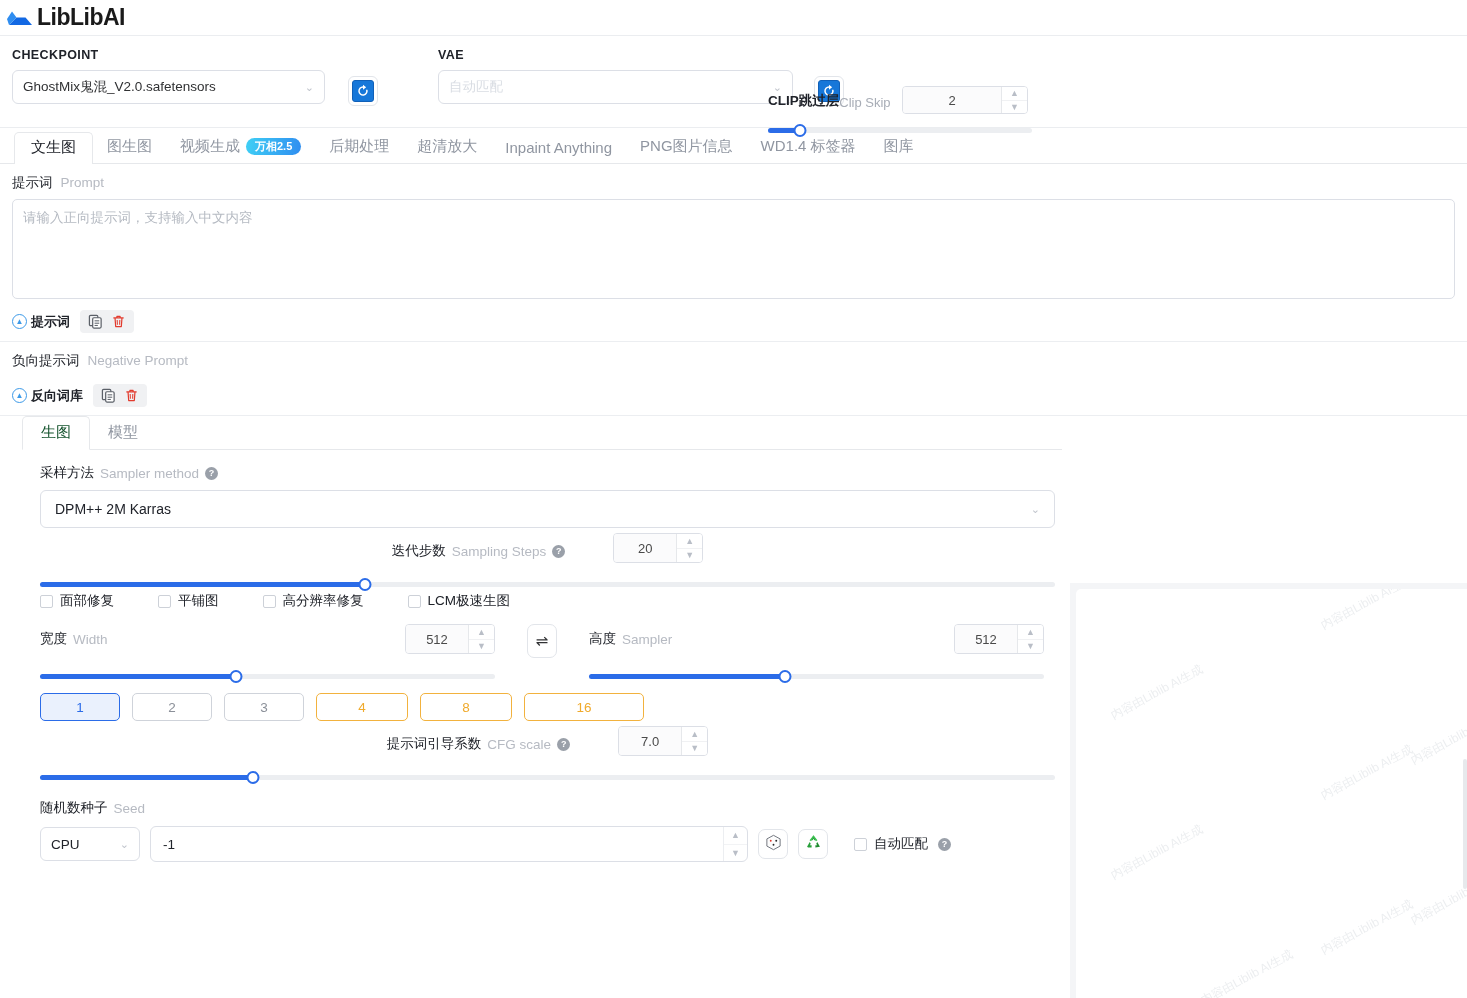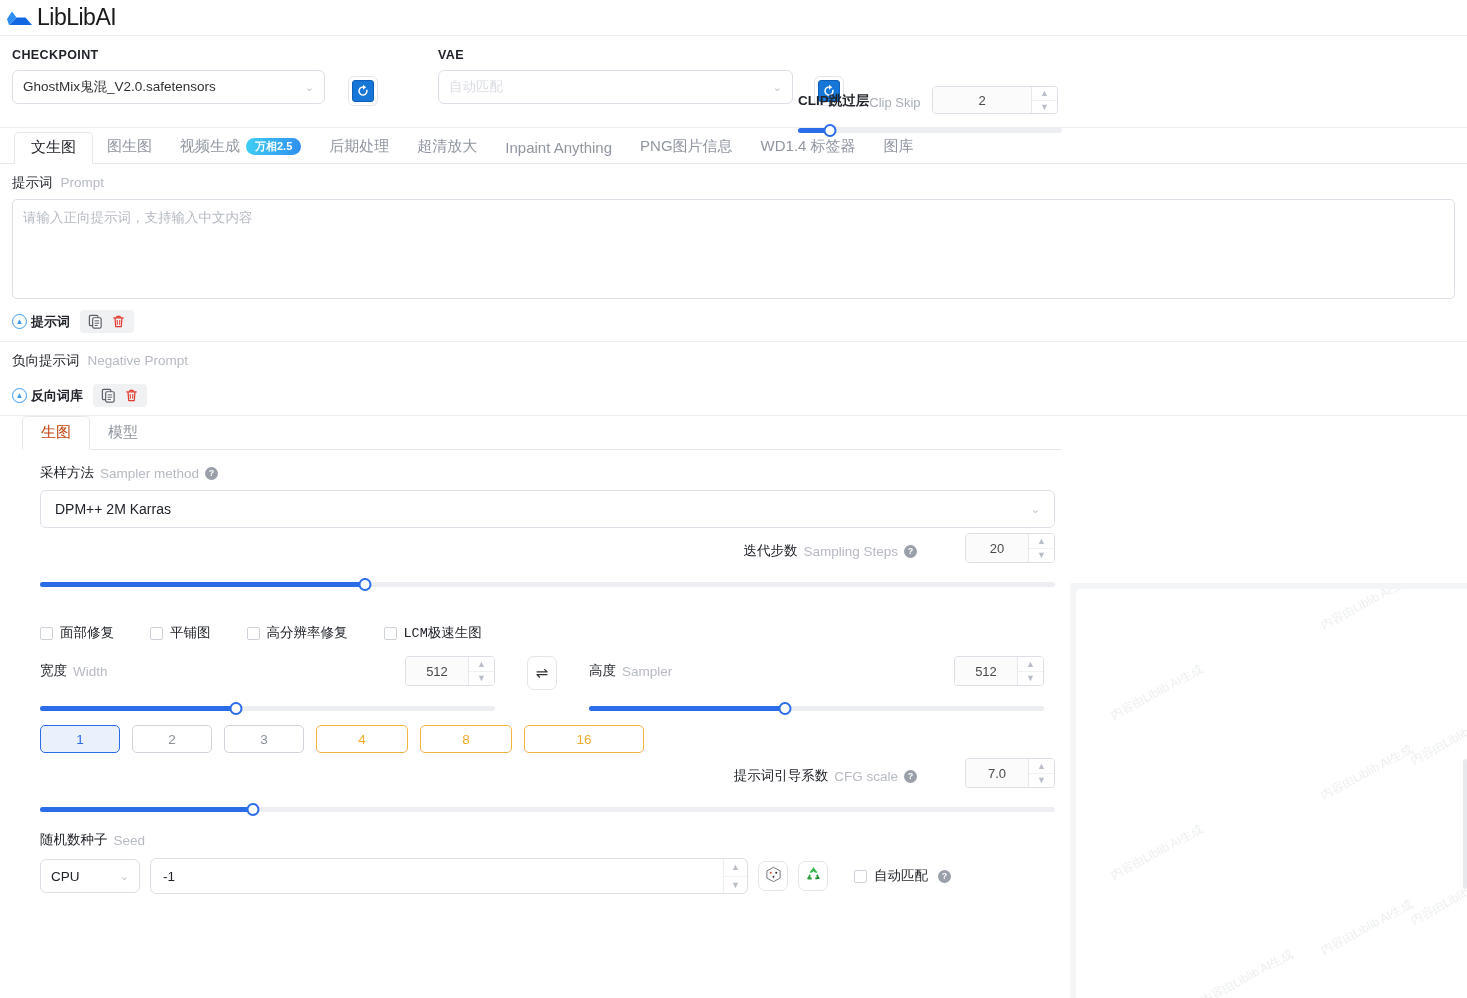--- a/index.html
+++ b/index.html
@@ -15,21 +15,21 @@
   .header {
     height: 36px;
     display: flex; align-items: center;
     padding-left: 6px;
     border-bottom: 1px solid #ebedf0;
     background: #fff;
   }
   .logo-wrap { display: flex; align-items: center; gap: 3px; }
   .logo-mark { width: 28px; height: 20px; display: block; }
   .logo-text {
-    font-size: 23px; font-weight: 400; letter-spacing: -0.5px;
+    font-size: 23px; font-weight: 700; letter-spacing: -0.5px;
     color: #1a1a1a; line-height: 1;
   }
 
   
   .modelbar {
     display: flex; align-items: flex-start;
     padding: 12px 12px 10px 12px;
     border-bottom: 1px solid #ebedf0;
     position: relative;
     height: 92px;
@@ -59,21 +59,21 @@
   }
   .refresh-btn svg { display: block; }
   .refresh-outer {
     width: 30px; height: 30px; border-radius: 6px; border: 1px solid #e2e5ea;
     background: #fff; display: flex; align-items: center; justify-content: center;
     flex: none;
   }
 
   
   .clip-col {
-    position: absolute; left: 798px; top: 56px; width: 264px;
+    position: absolute; left: 768px; top: 56px; width: 264px;
   }
   .clip-head { display: flex; align-items: flex-end; gap: 0; margin-bottom: 5px; }
   .clip-cn { font-size: 13.5px; font-weight: 700; color: #20232a; }
   .clip-en { font-size: 13px; color: #a8adb6; }
   .numbox {
     display: flex; align-items: stretch; border: 1px solid #dcdfe6;
     border-radius: 4px; overflow: hidden; background: #fff; height: 28px;
   }
   .numbox .val {
     width: 98px; display: flex; align-items: center; justify-content: center;
@@ -164,41 +164,41 @@
   .ic-btn { cursor: pointer; display: flex; align-items: center; }
 
   
   .lower { display: flex; align-items: flex-start; }
   .left-pane { width: 1062px; padding: 0 0 0 22px; }
   .subtabs { display: flex; align-items: flex-end; border-bottom: 1px solid #e6e8eb; }
   .subtab {
     font-size: 15px; color: #9096a1; padding: 6px 18px 7px 18px; cursor: pointer;
   }
   .subtab.active {
-    color: #c2410c; border: 1px solid #e6e8eb; border-bottom: 1px solid #fff;
+    color: #14532d; border: 1px solid #e6e8eb; border-bottom: 1px solid #fff;
     border-radius: 5px 5px 0 0; margin-bottom: -1px; background: #fff;
   }
   .fld { padding: 0 14px 0 18px; }
   .fld-head { display: flex; align-items: center; gap: 6px; margin: 14px 0 8px 0; }
   .help {
     width: 13px; height: 13px; border-radius: 50%; background: #9aa0a9;
     color: #fff; font-size: 9px; display: flex; align-items: center;
     justify-content: center; font-weight: 700; cursor: pointer; flex: none;
   }
   .big-select {
     height: 38px; border: 1px solid #dcdfe6; border-radius: 6px; background: #fff;
     display: flex; align-items: center; justify-content: space-between;
     padding: 0 14px; font-size: 14px; color: #20232a; width: 1015px;
   }
-  .steps-row { display: flex; align-items: center; justify-content: flex-end; gap: 48px; }
+  .steps-row { display: flex; align-items: center; justify-content: center; gap: 48px; }
   .numbox.lg { height: 30px; }
   .numbox.lg .val { width: 62px; justify-content: center; }
   .slider.wide { width: 1015px; margin-top: 8px; }
 
-  .cbrow { display: flex; align-items: center; gap: 0; margin-top: 32px; font-family: Liberation Mono, monospace; }
+  .cbrow { display: flex; align-items: center; gap: 8px; margin-top: 0; }
   .cb { display: flex; align-items: center; gap: 7px; margin-right: 36px; cursor: pointer; }
   .cb .box {
     width: 13px; height: 13px; border: 1px solid #cdd1d8; border-radius: 2px; background: #fff;
   }
   .cb span { font-size: 13.5px; color: #20232a; }
 
   .wh-row { display: flex; align-items: flex-start; margin-top: 14px; }
   .wh-col { width: 455px; }
   .wh-head { display: flex; align-items: center; justify-content: space-between; }
   .swap-btn {

